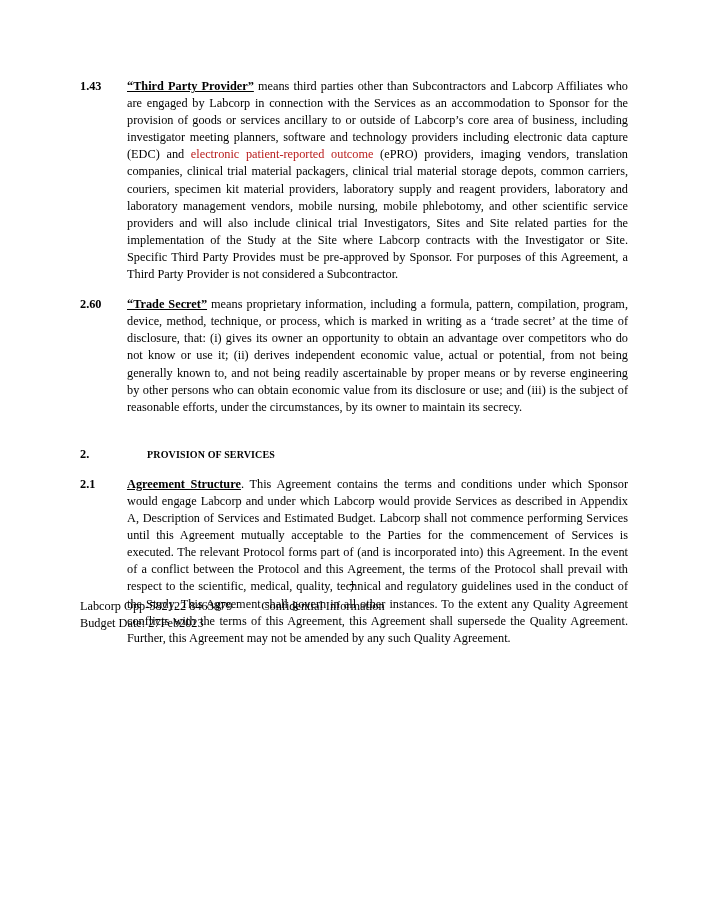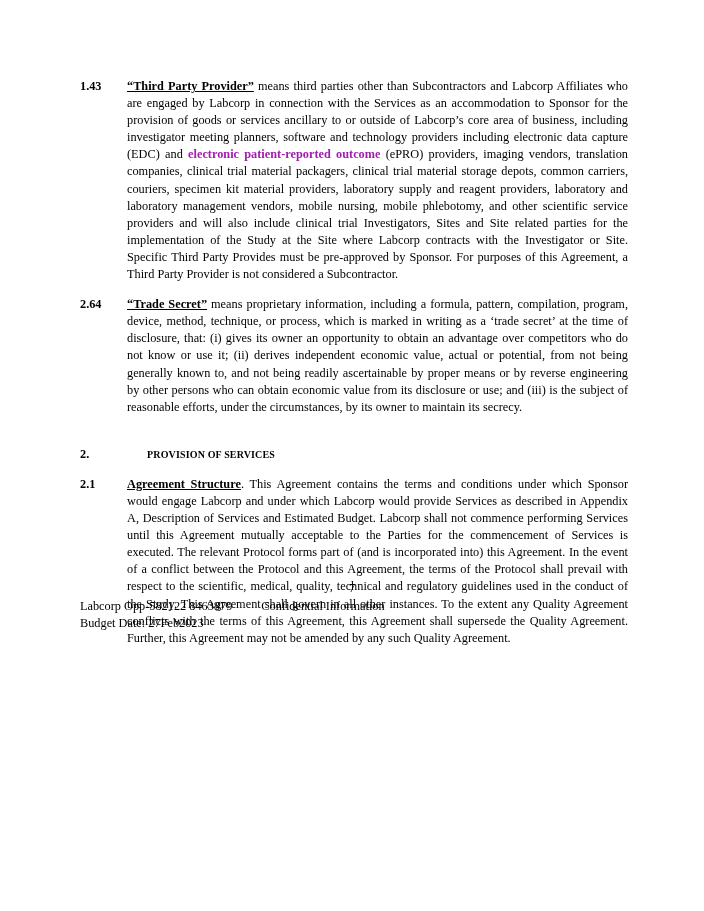--- a/index.html
+++ b/index.html
@@ -40,22 +40,21 @@
     line-height: 17.1px;
     text-align: justify;
     text-justify: inter-word;
     hyphens: none;
   }
   .term {
     font-weight: bold;
     text-decoration: underline;
   }
   .greyed {
-    color: #a21caf;
-    font-weight: bold;
+    color: #b91c1c;
   }
   .section-head {
     display: flex;
     align-items: flex-start;
     margin-top: 30px;
     margin-bottom: 13px;
   }
   .section-num {
     width: 67px;
     flex: 0 0 67px;
@@ -120,21 +119,21 @@
 
 <div class="page">
 
   <div class="clause">
     <div class="clause-num">1.43</div>
     <div class="clause-body"><span class="term">“Third Party Provider”</span><span> means third parties other than Subcontractors and Labcorp Affiliates who are engaged by Labcorp in connection with the Services as an accommodation to Sponsor for the provision of goods or services ancillary to or outside of Labcorp’s core area of business, including investigator meeting planners, software and technology providers including electronic data capture (EDC) and </span><span class="greyed">electronic patient-reported outcome</span><span> (ePRO) providers, imaging vendors, translation companies, clinical trial material packagers, clinical trial material storage depots, common carriers, couriers, specimen kit material providers, laboratory supply and reagent providers, laboratory and laboratory management vendors, mobile nursing, mobile phlebotomy, and other scientific service providers and will also include clinical trial Investigators, Sites and Site related parties for the implementation of the Study at the Site where Labcorp contracts with the Investigator or Site. Specific Third Party Provides must be pre-approved by Sponsor. For purposes of this Agreement, a Third Party Provider is not considered a Subcontractor.</span></div>
   </div>
 
 
   <div class="clause">
-    <div class="clause-num">2.64</div>
+    <div class="clause-num">2.60</div>
     <div class="clause-body"><span class="term">“Trade Secret”</span><span> means proprietary information, including a formula, pattern, compilation, program, device, method, technique, or process, which is marked in writing as a ‘trade secret’ at the time of disclosure, that: (i) gives its owner an opportunity to obtain an advantage over competitors who do not know or use it; (ii) derives independent economic value, actual or potential, from not being generally known to, and not being readily ascertainable by proper means or by reverse engineering by other persons who can obtain economic value from its disclosure or use; and (iii) is the subject of reasonable efforts, under the circumstances, by its owner to maintain its secrecy.</span></div>
   </div>
 
   <div class="section-head">
     <div class="section-num">2.</div>
     <div class="section-title">PROVISION OF SERVICES</div>
   </div>
 
   <div class="subclause">
     <div class="subclause-num">2.1</div>

